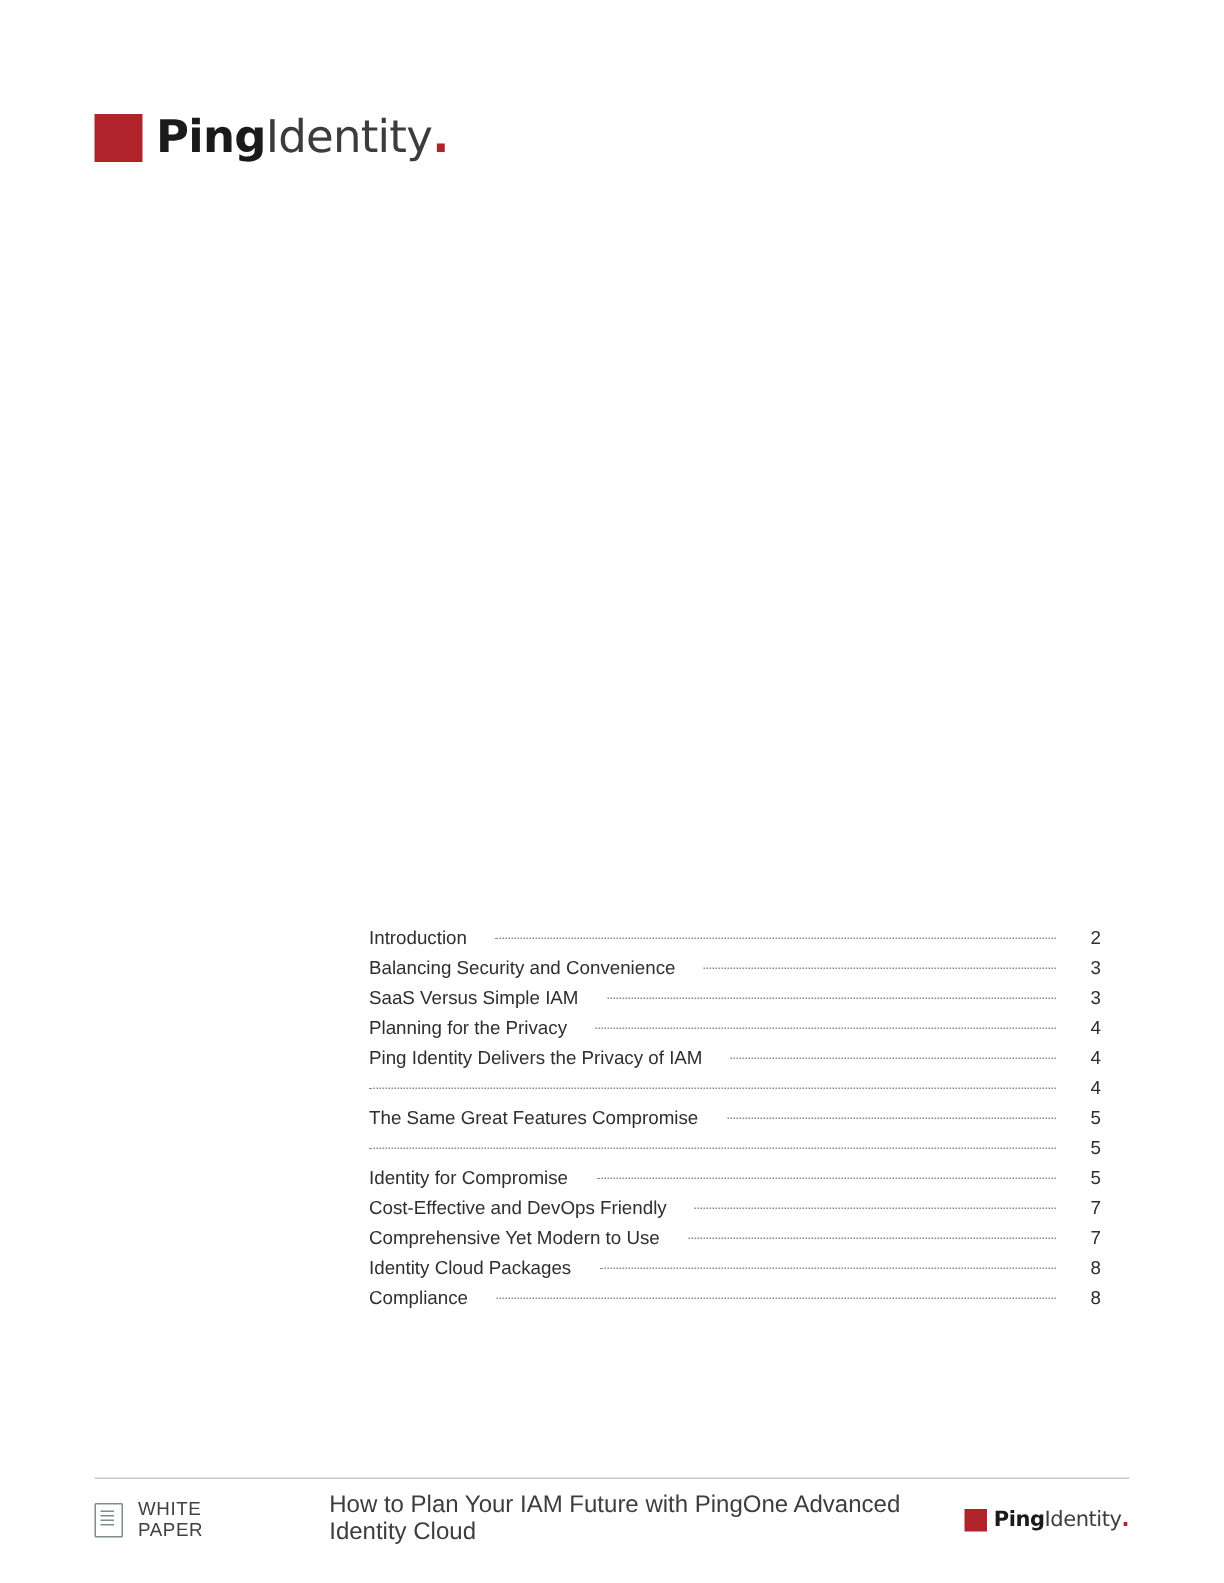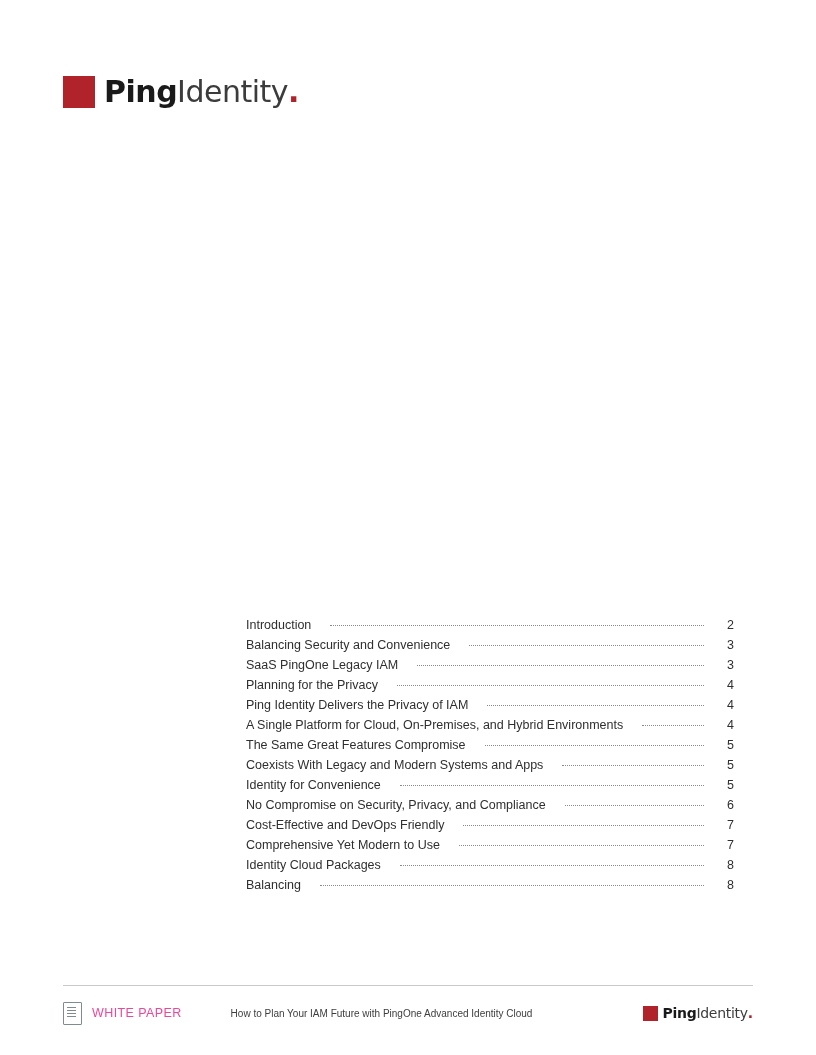--- a/index.html
+++ b/index.html
@@ -125,25 +125,25 @@
     top: 4px;
     width: 9px;
     height: 1.3px;
     background: #7f8c8d;
     box-shadow: 0 3px 0 #7f8c8d, 0 6px 0 #7f8c8d, 0 9px 0 #7f8c8d;
   }
   .footer-label {
     margin-left: 10px;
     font-size: 12.5px;
     letter-spacing: 0.4px;
-    color: #ec4899;
+    color: #404040;
   }
   .footer-title {
     margin-left: 30px;
-    font-size: 10px;
+    font-size: 16px;
     color: #3d3d3d;
     padding-left: 19px;
   }
   .footer-logo {
     margin-left: auto;
     display: flex;
     align-items: center;
     gap: 5px;
   }
   .footer-logo-square {
@@ -198,87 +198,80 @@
     <span class="toc-page">2</span>
   </div>
 
   <div class="toc-row">
     <span class="toc-title">Balancing Security and Convenience</span>
     <span class="toc-dots"></span>
     <span class="toc-page">3</span>
   </div>
 
   <div class="toc-row">
-    <span class="toc-title">SaaS PingOne Legacy IAM</span>
+    <span class="toc-title">SaaS Versus Simple IAM</span>
     <span class="toc-dots"></span>
     <span class="toc-page">3</span>
   </div>
 
   <div class="toc-row">
     <span class="toc-title">Planning for the Privacy</span>
     <span class="toc-dots"></span>
     <span class="toc-page">4</span>
   </div>
 
   <div class="toc-row">
     <span class="toc-title">Ping Identity Delivers the Privacy of IAM</span>
     <span class="toc-dots"></span>
     <span class="toc-page">4</span>
   </div>
 
   <div class="toc-row">
-    <span class="toc-title">A Single Platform for Cloud, On-Premises, and Hybrid Environments</span>
     <span class="toc-dots"></span>
     <span class="toc-page">4</span>
   </div>
 
   <div class="toc-row">
     <span class="toc-title">The Same Great Features Compromise</span>
     <span class="toc-dots"></span>
     <span class="toc-page">5</span>
   </div>
 
   <div class="toc-row">
-    <span class="toc-title">Coexists With Legacy and Modern Systems and Apps</span>
     <span class="toc-dots"></span>
     <span class="toc-page">5</span>
   </div>
 
   <div class="toc-row">
-    <span class="toc-title">Identity for Convenience</span>
+    <span class="toc-title">Identity for Compromise</span>
     <span class="toc-dots"></span>
     <span class="toc-page">5</span>
   </div>
 
-  <div class="toc-row">
-    <span class="toc-title">No Compromise on Security, Privacy, and Compliance</span>
-    <span class="toc-dots"></span>
-    <span class="toc-page">6</span>
-  </div>
 
   <div class="toc-row">
     <span class="toc-title">Cost-Effective and DevOps Friendly</span>
     <span class="toc-dots"></span>
     <span class="toc-page">7</span>
   </div>
 
   <div class="toc-row">
     <span class="toc-title">Comprehensive Yet Modern to Use</span>
     <span class="toc-dots"></span>
     <span class="toc-page">7</span>
   </div>
 
   <div class="toc-row">
     <span class="toc-title">Identity Cloud Packages</span>
     <span class="toc-dots"></span>
     <span class="toc-page">8</span>
   </div>
 
   <div class="toc-row">
-    <span class="toc-title">Balancing</span>
+    <span class="toc-title">Compliance</span>
     <span class="toc-dots"></span>
     <span class="toc-page">8</span>
   </div>
 
 </div>
 
 <div class="footer-rule"></div>
 <div class="footer">
   <span class="footer-doc-icon"></span>
   <span class="footer-label">WHITE PAPER</span>

